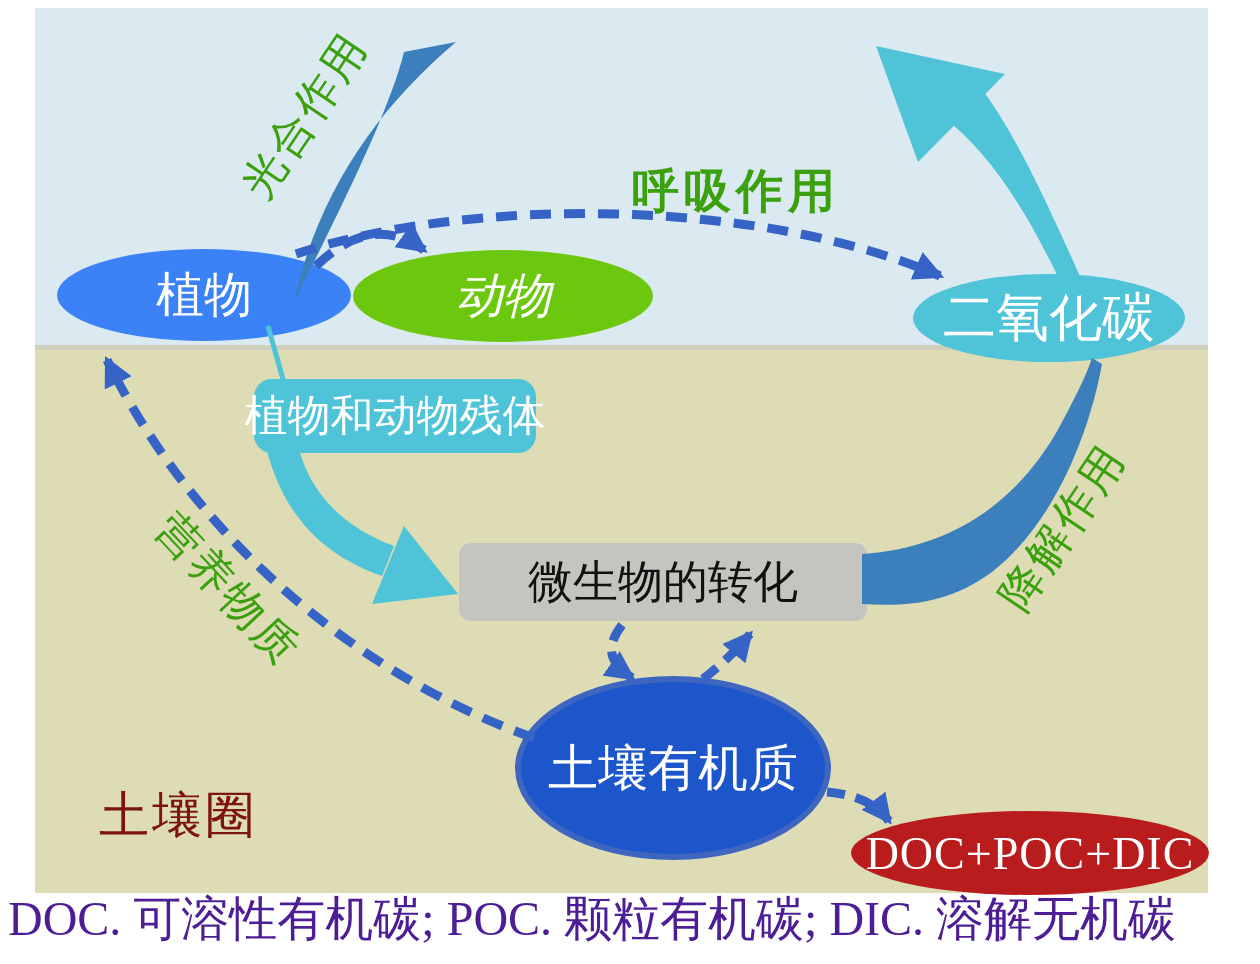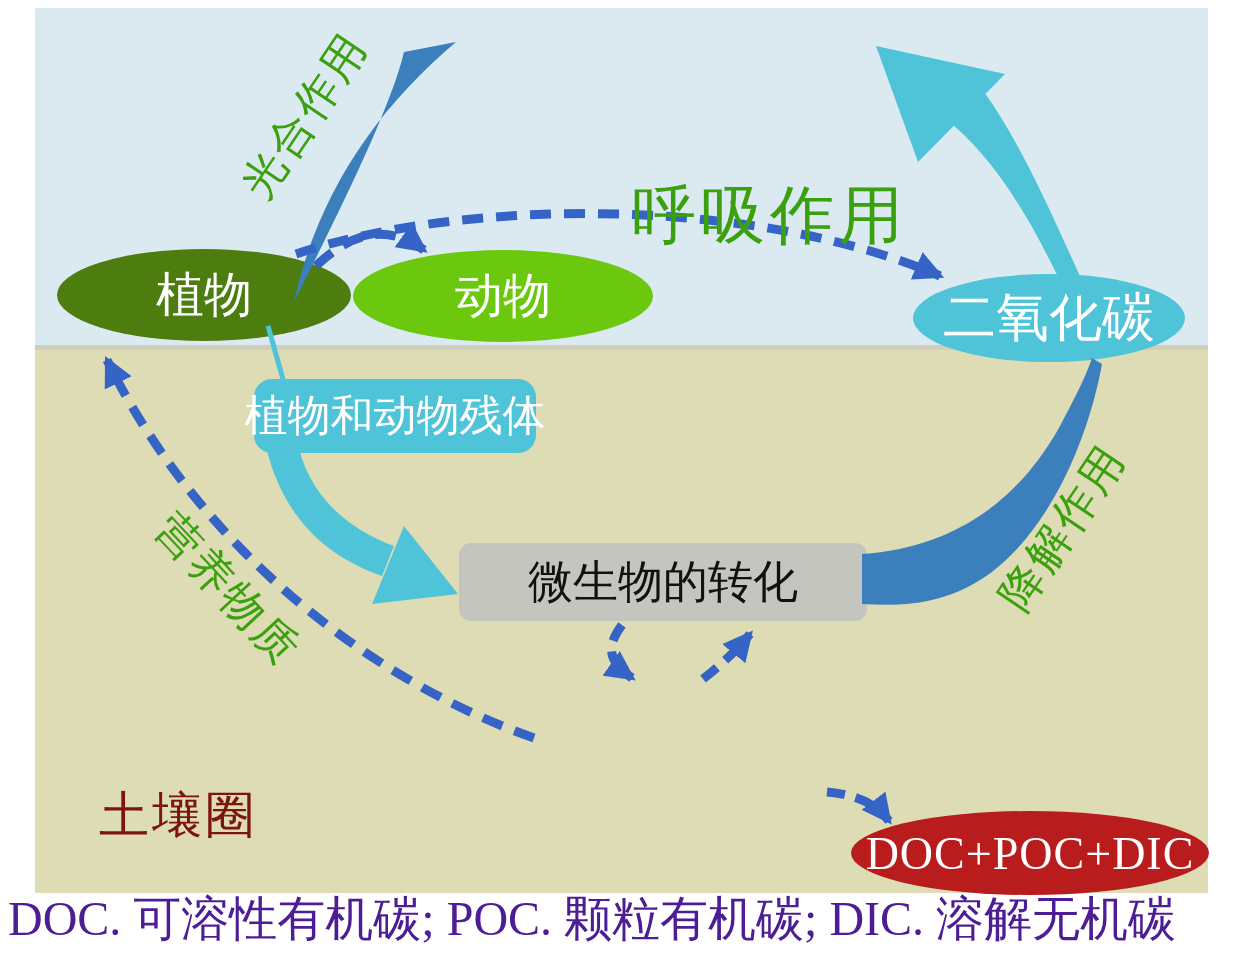--- a/index.html
+++ b/index.html
@@ -5,36 +5,36 @@
   html,body{margin:0;padding:0;background:#ffffff;}
   .stage{position:relative;width:1260px;height:964px;background:#ffffff;overflow:hidden;
          font-family:"Liberation Serif","DejaVu Serif",serif;}
   .region{position:absolute;left:35px;width:1173px;}
   .sky{top:8px;height:337px;background:#dbe9f0;}
   .soil{top:345px;height:548px;background:#dddcb5;border-top:5px solid #cfcfbb;box-sizing:border-box;}
   .arrow-layer{position:absolute;left:0;top:0;width:1260px;height:964px;pointer-events:none;z-index:3;}
   .node{position:absolute;display:flex;align-items:center;justify-content:center;
         color:#ffffff;z-index:2;white-space:nowrap;}
   .ellipse{border-radius:50%;}
-  .n-plants{left:57px;top:249px;width:294px;height:92px;background:#4d7c0f;font-size:48px;}
-  .n-animals{left:353px;top:250px;width:300px;height:92px;background:#6cc80f;font-size:48px;}
+  .n-plants{left:57px;top:249px;width:294px;height:92px;background:#3b82f6;font-size:48px;}
+  .n-animals{left:353px;top:250px;width:300px;height:92px;background:#6cc80f;font-size:48px;font-style:italic;}
   .n-co2{left:913px;top:274px;width:272px;height:88px;background:#4fc3d8;font-size:53px;}
   .n-residues{left:254px;top:379px;width:282px;height:74px;background:#4fc3d8;border-radius:18px;font-size:43px;}
   .n-microbial{left:459px;top:543px;width:408px;height:78px;background:#c4c5bf;border-radius:12px;
                color:#111111;font-size:45px;justify-content:center;}
   .n-soilorg{left:515px;top:676px;width:316px;height:184px;background:#1d55cb;border:6px solid #3e66c0;
              box-sizing:border-box;font-size:50px;}
   .n-doc{left:851px;top:811px;width:358px;height:84px;background:#b91c1c;font-size:46px;letter-spacing:1px;}
   .lbl{position:absolute;z-index:4;white-space:nowrap;}
   .lbl-region{color:#7d150d;font-size:50px;letter-spacing:3px;}
   .lbl-atmo{left:597px;top:10px;}
   .lbl-soil{left:99px;top:782px;}
   .lbl-proc{color:#3ba00e;font-size:44px;letter-spacing:3px;}
   .lbl-photo{left:180px;top:86px;width:250px;text-align:center;transform:rotate(-56deg);}
-  .lbl-resp{left:632px;top:172px;font-size:64px;letter-spacing:5px;}
+  .lbl-resp{left:632px;top:160px;font-size:47px;letter-spacing:5px;font-weight:bold;}
   .lbl-degr{left:938px;top:498px;width:250px;text-align:center;transform:rotate(-56deg);}
   .lbl-nutr{left:103px;top:560px;width:250px;text-align:center;transform:rotate(47deg);}
   .caption{position:absolute;left:8px;top:887px;width:1252px;z-index:4;
            color:#4c1d95;font-size:48px;white-space:nowrap;}
 </style>
 </head>
 <body>
 
 <div class="stage">
 
@@ -48,20 +48,23 @@
     <span>动物</span>
   </div>
   <div class="node ellipse n-co2">
     <span>二氧化碳</span>
   </div>
   <div class="node n-residues">
     <span>植物和动物残体</span>
   </div>
   <div class="node n-microbial">
     <span>微生物的转化</span>
+  </div>
+  <div class="node ellipse n-soilorg">
+    <span>土壤有机质</span>
   </div>
   <div class="node ellipse n-doc">
     <span>DOC+POC+DIC</span>
   </div>
 
   <svg class="arrow-layer" viewBox="0 0 1260 964">
     <defs>
       <marker id="ah" viewBox="0 0 10 10" refX="8.5" refY="5" markerWidth="30" markerHeight="30" markerUnits="userSpaceOnUse" orient="auto">
         <path d="M0,0 L10,5 L0,10 Z" fill="#3564c6"></path>
       </marker>

